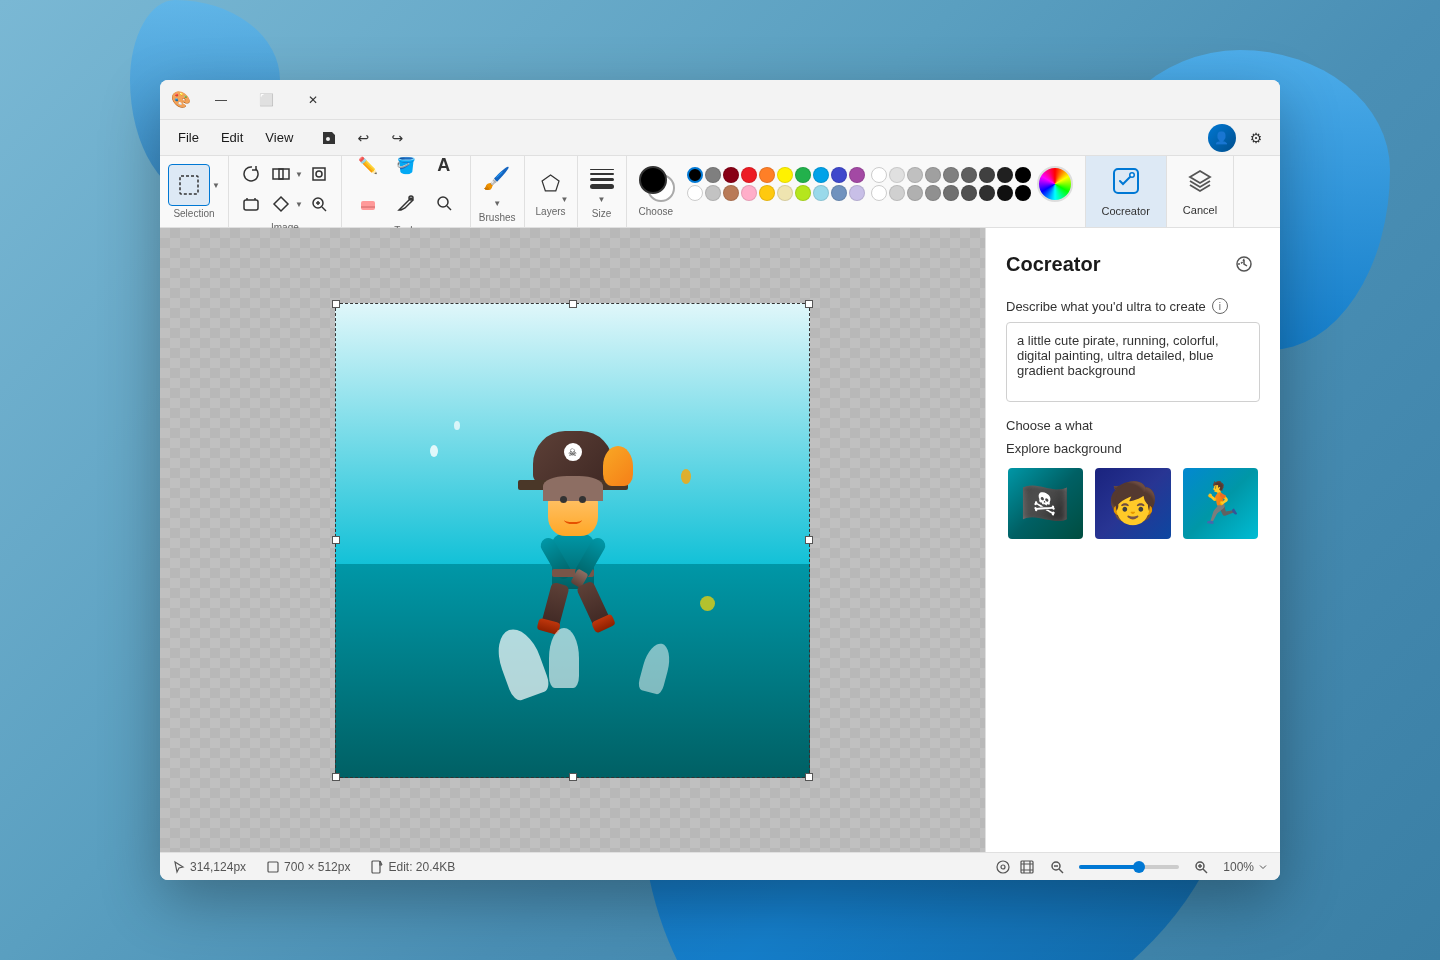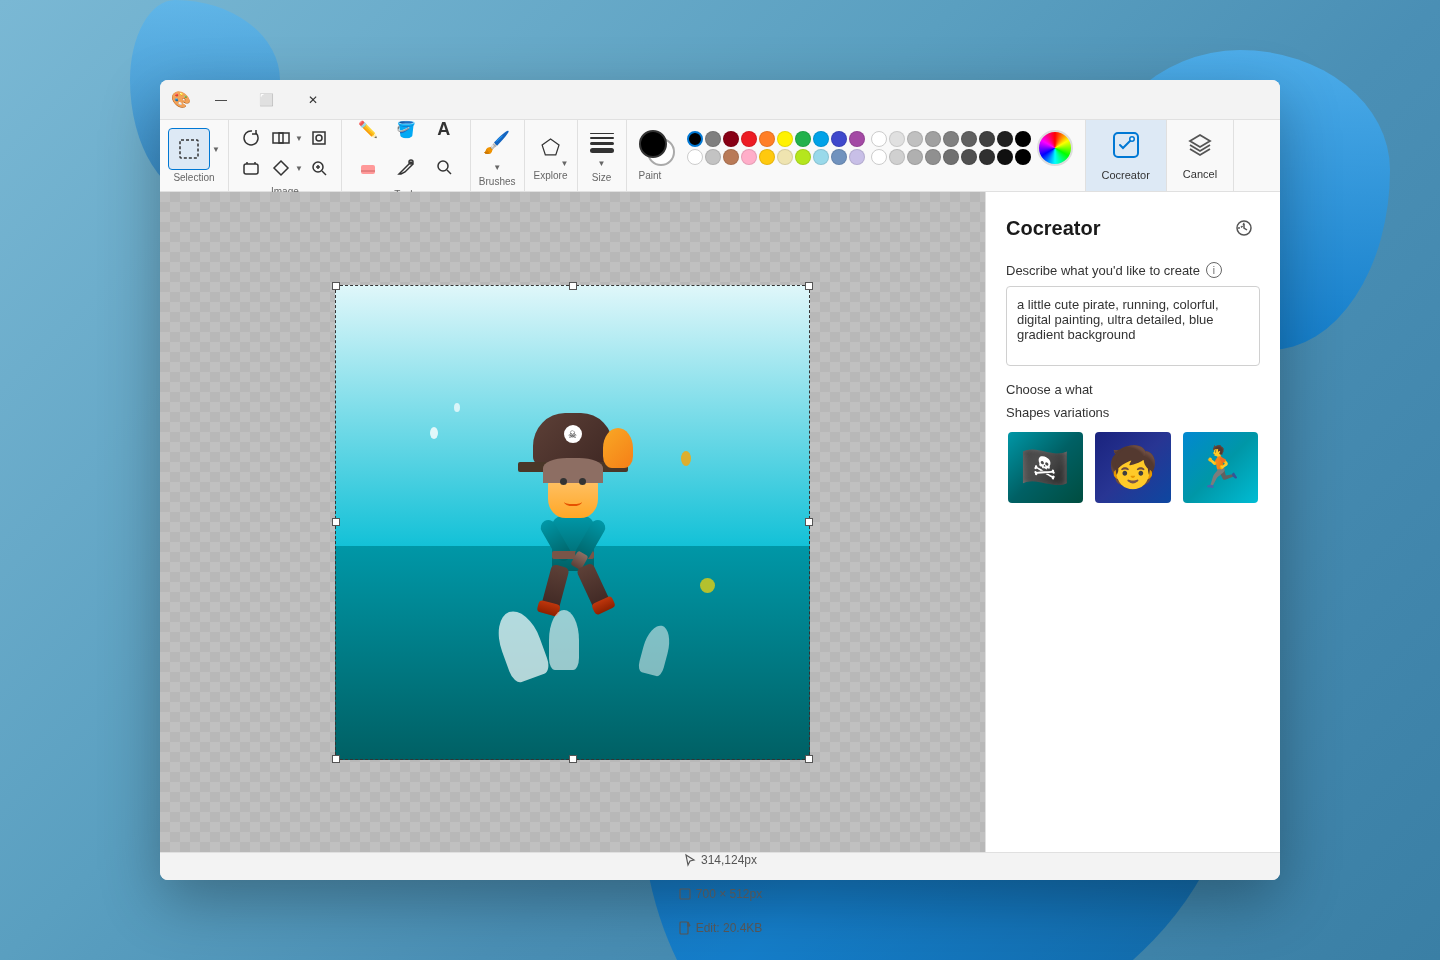--- a/index.html
+++ b/index.html
@@ -455,21 +455,20 @@
       background: #f3f3f3;
       border-top: 1px solid #e0e0e0;
       display: flex;
       align-items: center;
       padding: 0 12px;
       font-size: 12px;
       color: #555;
       gap: 20px;
       flex-shrink: 0;
       border-radius: 0 0 8px 8px;
-      flex-direction: column;
     }
     .status-item {
       display: flex; align-items: center; gap: 4px;
     }
     .statusbar-right {
       margin-left: auto;
       display: flex; align-items: center; gap: 8px;
     }
     .zoom-slider {
       width: 100px; height: 4px;
@@ -536,20 +535,37 @@
 
   <div class="titlebar">
     <div class="titlebar-icon">🎨</div>
     <div class="titlebar-controls">
       <div class="titlebar-btn">—</div>
       <div class="titlebar-btn">⬜</div>
       <div class="titlebar-btn close">✕</div>
     </div>
   </div>
 
+  <div class="menubar">
+    <div class="menu-item">File</div>
+    <div class="menu-item">Edit</div>
+    <div class="menu-item">View</div>
+    <div class="toolbar-action" style="margin-left:8px;">
+      <svg width="16" height="16" viewBox="0 0 16 16" fill="#333">
+          <path d="M2 2h9l3 3v9H2V2zm5 9a2 2 0 100-4 2 2 0 000 4zM10 2v4H5V2h5z"></path>
+        </svg>
+    </div>
+    <div class="toolbar-action">↩</div>
+    <div class="toolbar-action">↪</div>
+    <div class="menubar-sep"></div>
+    <div class="menubar-right">
+      <div class="avatar-icon">👤</div>
+      <div class="toolbar-action">⚙</div>
+    </div>
+  </div>
 
   <div class="toolbar">
 
     <div class="selection-group">
       <div style="display:flex; align-items:center; gap:2px;">
         <div class="sel-main active tool-btn">
           <svg width="22" height="22" viewBox="0 0 22 22" fill="none" stroke="#333" stroke-width="1.5">
             <rect x="2" y="2" width="18" height="18" rx="1" stroke-dasharray="3,2" fill="none"></rect>
           </svg>
         </div>
@@ -642,21 +658,21 @@
       <div class="tool-btn" style="font-size:22px;">🖌️</div>
       <div class="chevron-down">▼</div>
       <div class="toolbar-group-label">Brushes</div>
     </div>
 
     <div class="toolbar-group">
       <div style="position:relative;">
         <div class="tool-btn" style="font-size:22px;">⬠</div>
         <div class="chevron-down" style="position:absolute;bottom:-2px;right:0;">▼</div>
       </div>
-      <div class="toolbar-group-label">Explore</div>
+      <div class="toolbar-group-label">Layers</div>
     </div>
 
     <div class="toolbar-group">
       <div style="display:flex; flex-direction:column; gap:3px; padding:4px;">
         <div style="background:#333;height:1px;width:24px;border-radius:1px;"></div>
         <div style="background:#333;height:2px;width:24px;border-radius:1px;"></div>
         <div style="background:#333;height:3px;width:24px;border-radius:2px;"></div>
         <div style="background:#333;height:5px;width:24px;border-radius:3px;"></div>
       </div>
       <div class="chevron-down">▼</div>
@@ -716,21 +732,21 @@
             <div class="color-swatch" style="background:#909090;"></div>
             <div class="color-swatch" style="background:#707070;"></div>
             <div class="color-swatch" style="background:#505050;"></div>
             <div class="color-swatch" style="background:#303030;"></div>
             <div class="color-swatch" style="background:#101010;"></div>
             <div class="color-swatch" style="background:#000000;"></div>
           </div>
         </div>
         <div class="rainbow-swatch"></div>
       </div>
-      <div class="toolbar-group-label">Paint</div>
+      <div class="toolbar-group-label">Choose</div>
     </div>
 
     <div class="special-tools">
       <div class="special-tool active">
         <div class="special-tool-icon">
           <svg width="28" height="28" viewBox="0 0 28 28" fill="none">
             <rect x="2" y="2" width="24" height="24" rx="4" stroke="#0078d4" stroke-width="2" fill="none"></rect>
             <path d="M8 14l3 3 7-7" stroke="#0078d4" stroke-width="2" stroke-linecap="round"></path>
             <circle cx="20" cy="8" r="3" fill="#0078d4"></circle>
             <path d="M20 6l.8 1.2L22 8l-1.2.8L20 10l-.8-1.2L18 8l1.2-.8z" fill="white"></path>
@@ -835,29 +851,29 @@
         <div class="panel-icon-btn">
           <svg width="18" height="18" viewBox="0 0 18 18" fill="none" stroke="#555" stroke-width="1.5">
             <circle cx="9" cy="9" r="7"></circle>
             <path d="M9 5v4l3 2"></path>
             <path d="M3 9A6 6 0 009 3" stroke-dasharray="2,1"></path>
           </svg>
         </div>
       </div>
 
       <div class="section-label">
-        <span>Describe what you'd like to create</span>
+        <span>Describe what you'd ultra to create</span>
         <div class="info-icon">i</div>
       </div>
 
       <textarea class="prompt-textarea" style="">a little cute pirate, running, colorful, digital painting, ultra detailed, blue gradient background</textarea>
 
       <div class="style-label">Choose a what</div>
 
-      <div class="variations-label">Shapes variations</div>
+      <div class="variations-label">Explore background</div>
       <div class="variations-grid">
         <div class="variation-thumb">
           <div class="thumb-inner var1">
             <div class="var-figure">🏴‍☠️</div>
           </div>
         </div>
         <div class="variation-thumb">
           <div class="thumb-inner var2">
             <div class="var-figure">🧒</div>
           </div>

